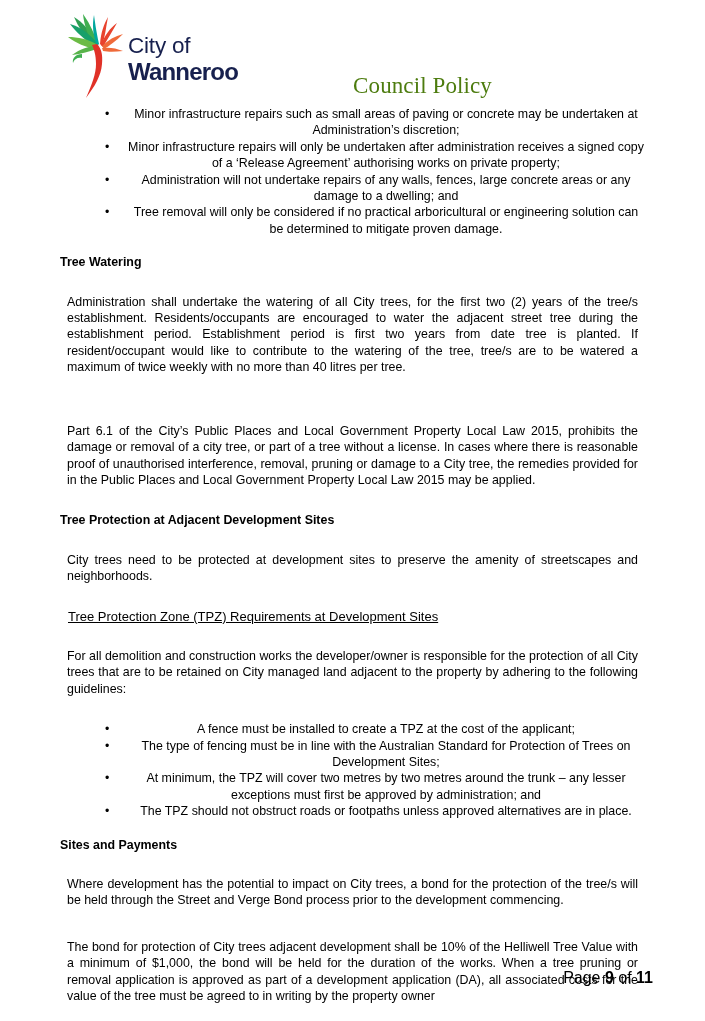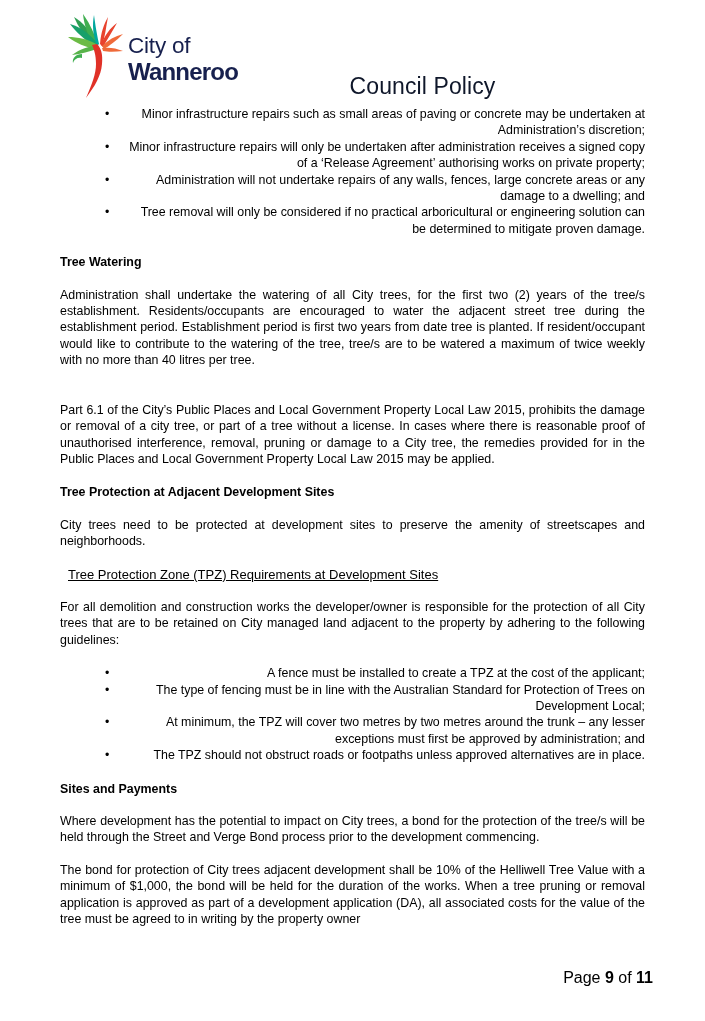--- a/index.html
+++ b/index.html
@@ -64,37 +64,37 @@
   }
   .council-policy {
     position: absolute;
     left: 0;
     top: 73px;
     width: 705px;
     text-align: center;
     padding-left: 140px;
     box-sizing: border-box;
     font-size: 23px;
-    color: #0f172a;
-    font-family: Liberation Sans, sans-serif;
+    color: #4d7c0f;
+    font-family: Liberation Serif, serif;
     letter-spacing: 0.1px;
   }
 
   
   .content {
     position: absolute;
     left: 60px;
     top: 106px;
     width: 585px;
     font-size: 12.4px;
     line-height: 16.4px;
   }
 
   p.para {
-    margin: 0;
+    margin: 7px;
     text-align: justify;
     font-size: 12.4px;
     line-height: 16.4px;
   }
 
   h3.heading {
     margin: 0;
     font-size: 12.4px;
     font-weight: bold;
     line-height: 16.4px;
@@ -110,21 +110,21 @@
   ul.bullets {
     margin: 0;
     padding: 0;
     list-style: none;
   }
   ul.bullets > li {
     position: relative;
     padding-left: 67px;
     font-size: 12.4px;
     line-height: 16.4px;
-    text-align: right;
+    text-align: center;
   }
   ul.bullets > li::before {
     content: "\2022";
     position: absolute;
     left: 45px;
     top: 0;
     font-size: 12.4px;
     line-height: 16.4px;
   }
 
@@ -208,21 +208,21 @@
     <div class="gap-md"></div>
 
     <h4 class="subheading">Tree Protection Zone (TPZ) Requirements at Development Sites</h4>
     <div class="gap-sm"></div>
     <p class="para">For all demolition and construction works the developer/owner is responsible for the protection of all City trees that are to be retained on City managed land adjacent to the property by adhering to the following guidelines:</p>
 
     <div class="gap-md"></div>
 
     <ul class="bullets">
       <li>A fence must be installed to create a TPZ at the cost of the applicant;</li>
-      <li>The type of fencing must be in line with the Australian Standard for Protection of Trees on Development Local;</li>
+      <li>The type of fencing must be in line with the Australian Standard for Protection of Trees on Development Sites;</li>
       <li>At minimum, the TPZ will cover two metres by two metres around the trunk – any lesser exceptions must first be approved by administration; and</li>
       <li>The TPZ should not obstruct roads or footpaths unless approved alternatives are in place.</li>
     </ul>
 
     <div class="gap-md"></div>
 
     <h3 class="heading">Sites and Payments</h3>
     <div class="gap-sm"></div>
     <p class="para">Where development has the potential to impact on City trees, a bond for the protection of the tree/s will be held through the Street and Verge Bond process prior to the development commencing.</p>
     <div class="gap-sm"></div>

